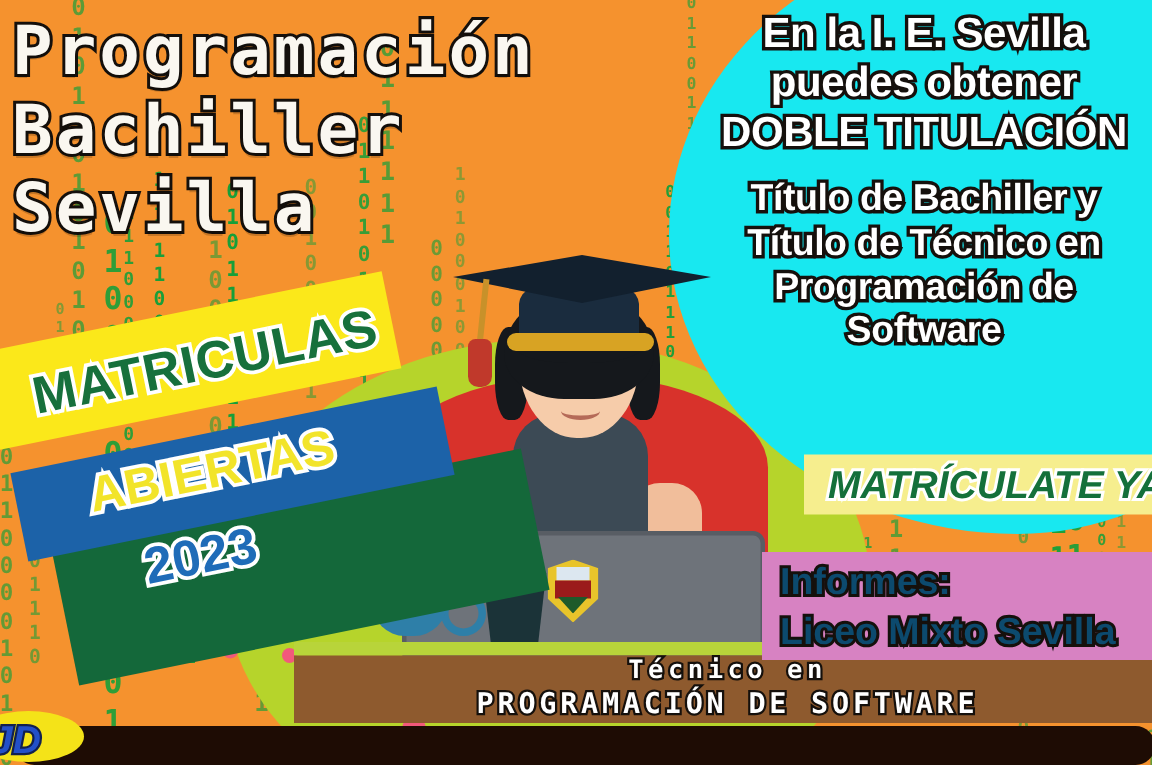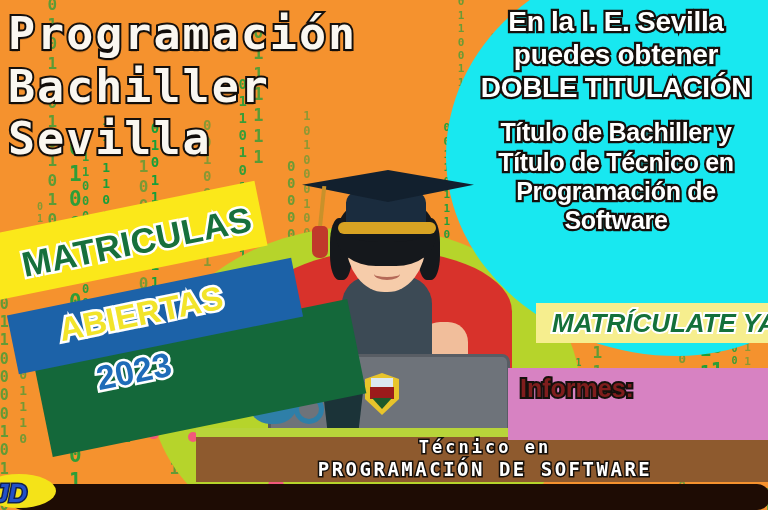--- a/index.html
+++ b/index.html
@@ -180,21 +180,21 @@
     background:#D782C2;
     z-index:26;
   }
   .informes{
     position:absolute;
     left:520px;top:372px;
     z-index:30;
   }
   .inf-line{
     font-size:25px;font-weight:900;
-    color:#7f1d1d;
+    color:#0c4a6e;
     -webkit-text-stroke:4px #15100C;
     paint-order:stroke fill;
     line-height:1.3;
     white-space:nowrap;
   }
 
   
   .desk-top{
     position:absolute;
     left:196px;top:428px;
@@ -1055,20 +1055,21 @@
     <div class="rt-line sm">Programación de</div>
     <div class="rt-line sm">Software</div>
   </div>
 
   <div class="band-yellow"></div>
   <div class="lbl-matriculate">MATRÍCULATE YA</div>
 
   <div class="panel-pink"></div>
   <div class="informes">
     <div class="inf-line">Informes:</div>
+    <div class="inf-line">Liceo Mixto Sevilla</div>
   </div>
 
   <div class="desk-top"></div>
   <div class="desk"></div>
   <div class="desk-label">
     <div class="desk-l1">Técnico en</div>
     <div class="desk-l2">PROGRAMACIÓN DE SOFTWARE</div>
   </div>
   <div class="bottom-bar"></div>
 

